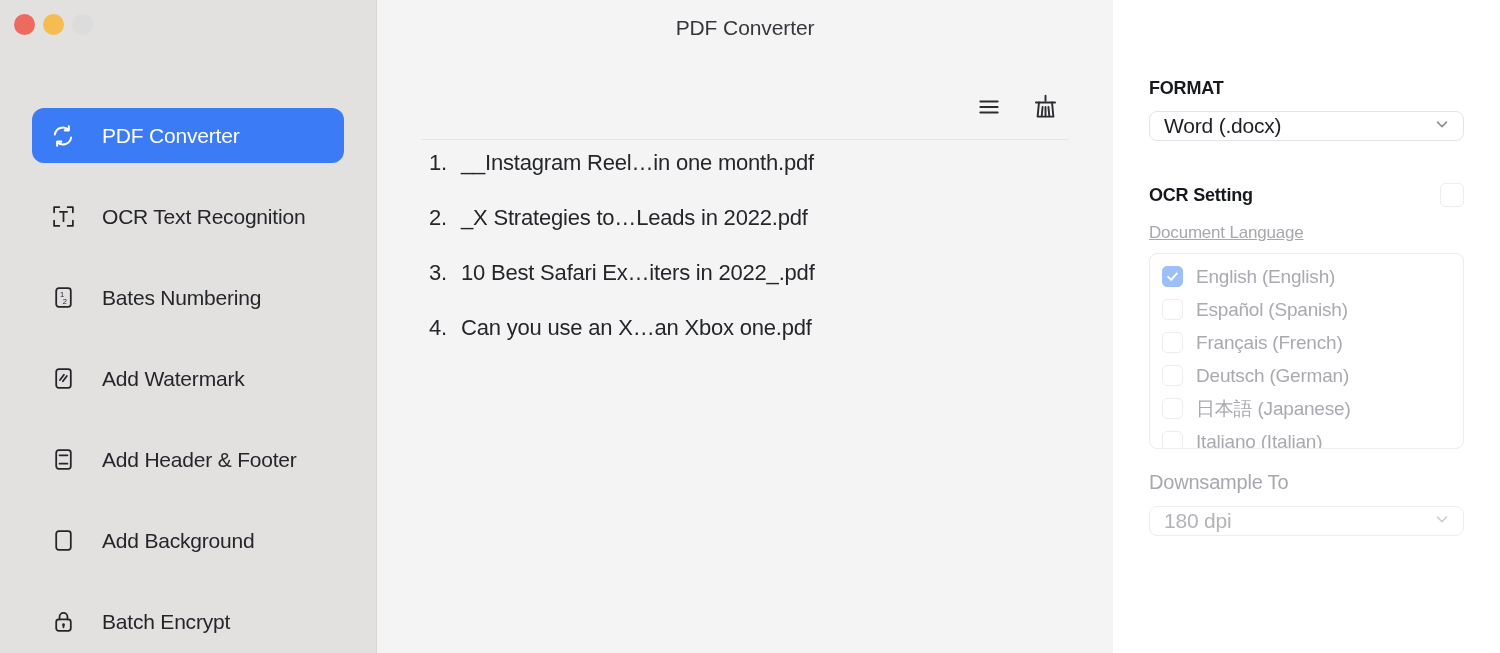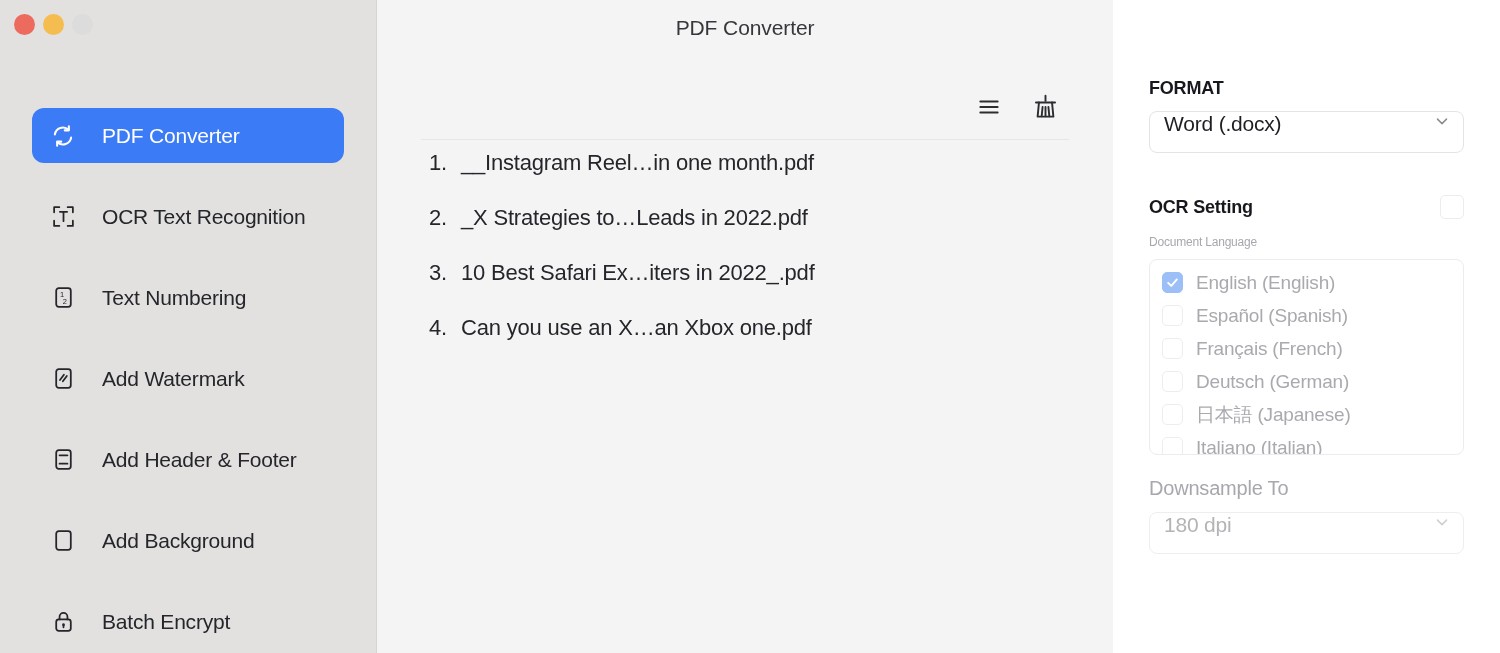--- a/index.html
+++ b/index.html
@@ -117,25 +117,25 @@
     overflow: hidden;
   }
   .section-title {
     font-size: 18px;
     font-weight: bold;
     color: #16181d;
     letter-spacing: -0.2px;
   }
   .select-box {
     margin-top: 12px;
-    height: 42px;
+    height: 30px;
     border: 1px solid #e4e4e6;
     border-radius: 8px;
     background: #ffffff;
-    display: flex; 
+    display: flex; align-items: center;
     padding: 0 12px 0 14px;
     justify-content: space-between;
   }
   .select-value { font-size: 21px; color: #1d1f24; letter-spacing: -0.2px; }
   .select-value.muted { color: #b4b4b8; }
   .select-box.disabled { border-color: #eeeeef; }
   .chev { color: #8b8d93; flex: none; }
   .chev.muted { color: #cfcfd3; }
 
   .row-head {
@@ -144,23 +144,24 @@
   }
   .checkbox-plain {
     width: 24px; height: 24px;
     border: 1.5px solid #ececee;
     border-radius: 5px;
     background: #fff;
     flex: none;
   }
   .sub-label {
     margin-top: 16px;
-    font-size: 12px;
+    font-size: 17px;
     color: #a7a8ad;
     letter-spacing: -0.2px;
+    text-decoration: underline;
   }
   .lang-list {
     margin-top: 10px;
     height: 196px;
     border: 1px solid #ececee;
     border-radius: 8px;
     overflow: hidden;
     padding: 6px 0 0 0;
   }
   .lang-item {
@@ -232,21 +233,21 @@
       </div>
 
       <div class="nav-item">
         <span class="nav-icon">
           <svg width="25" height="25" viewBox="0 0 24 24" fill="none" stroke="currentColor" stroke-width="1.7">
             <rect x="5" y="3" width="14" height="18" rx="2.5"></rect>
             <text x="8.6" y="11.4" font-size="7.2" fill="currentColor" stroke="none" font-family="Liberation Sans, sans-serif">1</text>
             <text x="11.4" y="18" font-size="7.2" fill="currentColor" stroke="none" font-family="Liberation Sans, sans-serif">2</text>
           </svg>
         </span>
-        <span class="nav-label">Text Numbering</span>
+        <span class="nav-label">Bates Numbering</span>
       </div>
 
       <div class="nav-item">
         <span class="nav-icon">
           <svg width="25" height="25" viewBox="0 0 24 24" fill="none" stroke="currentColor" stroke-width="1.7" stroke-linecap="round">
             <rect x="5" y="3" width="14" height="18" rx="2.5"></rect>
             <line x1="8.6" y1="13.4" x2="12.4" y2="8.4"></line>
             <line x1="11.4" y1="14.6" x2="15.2" y2="9.6"></line>
           </svg>
         </span>

